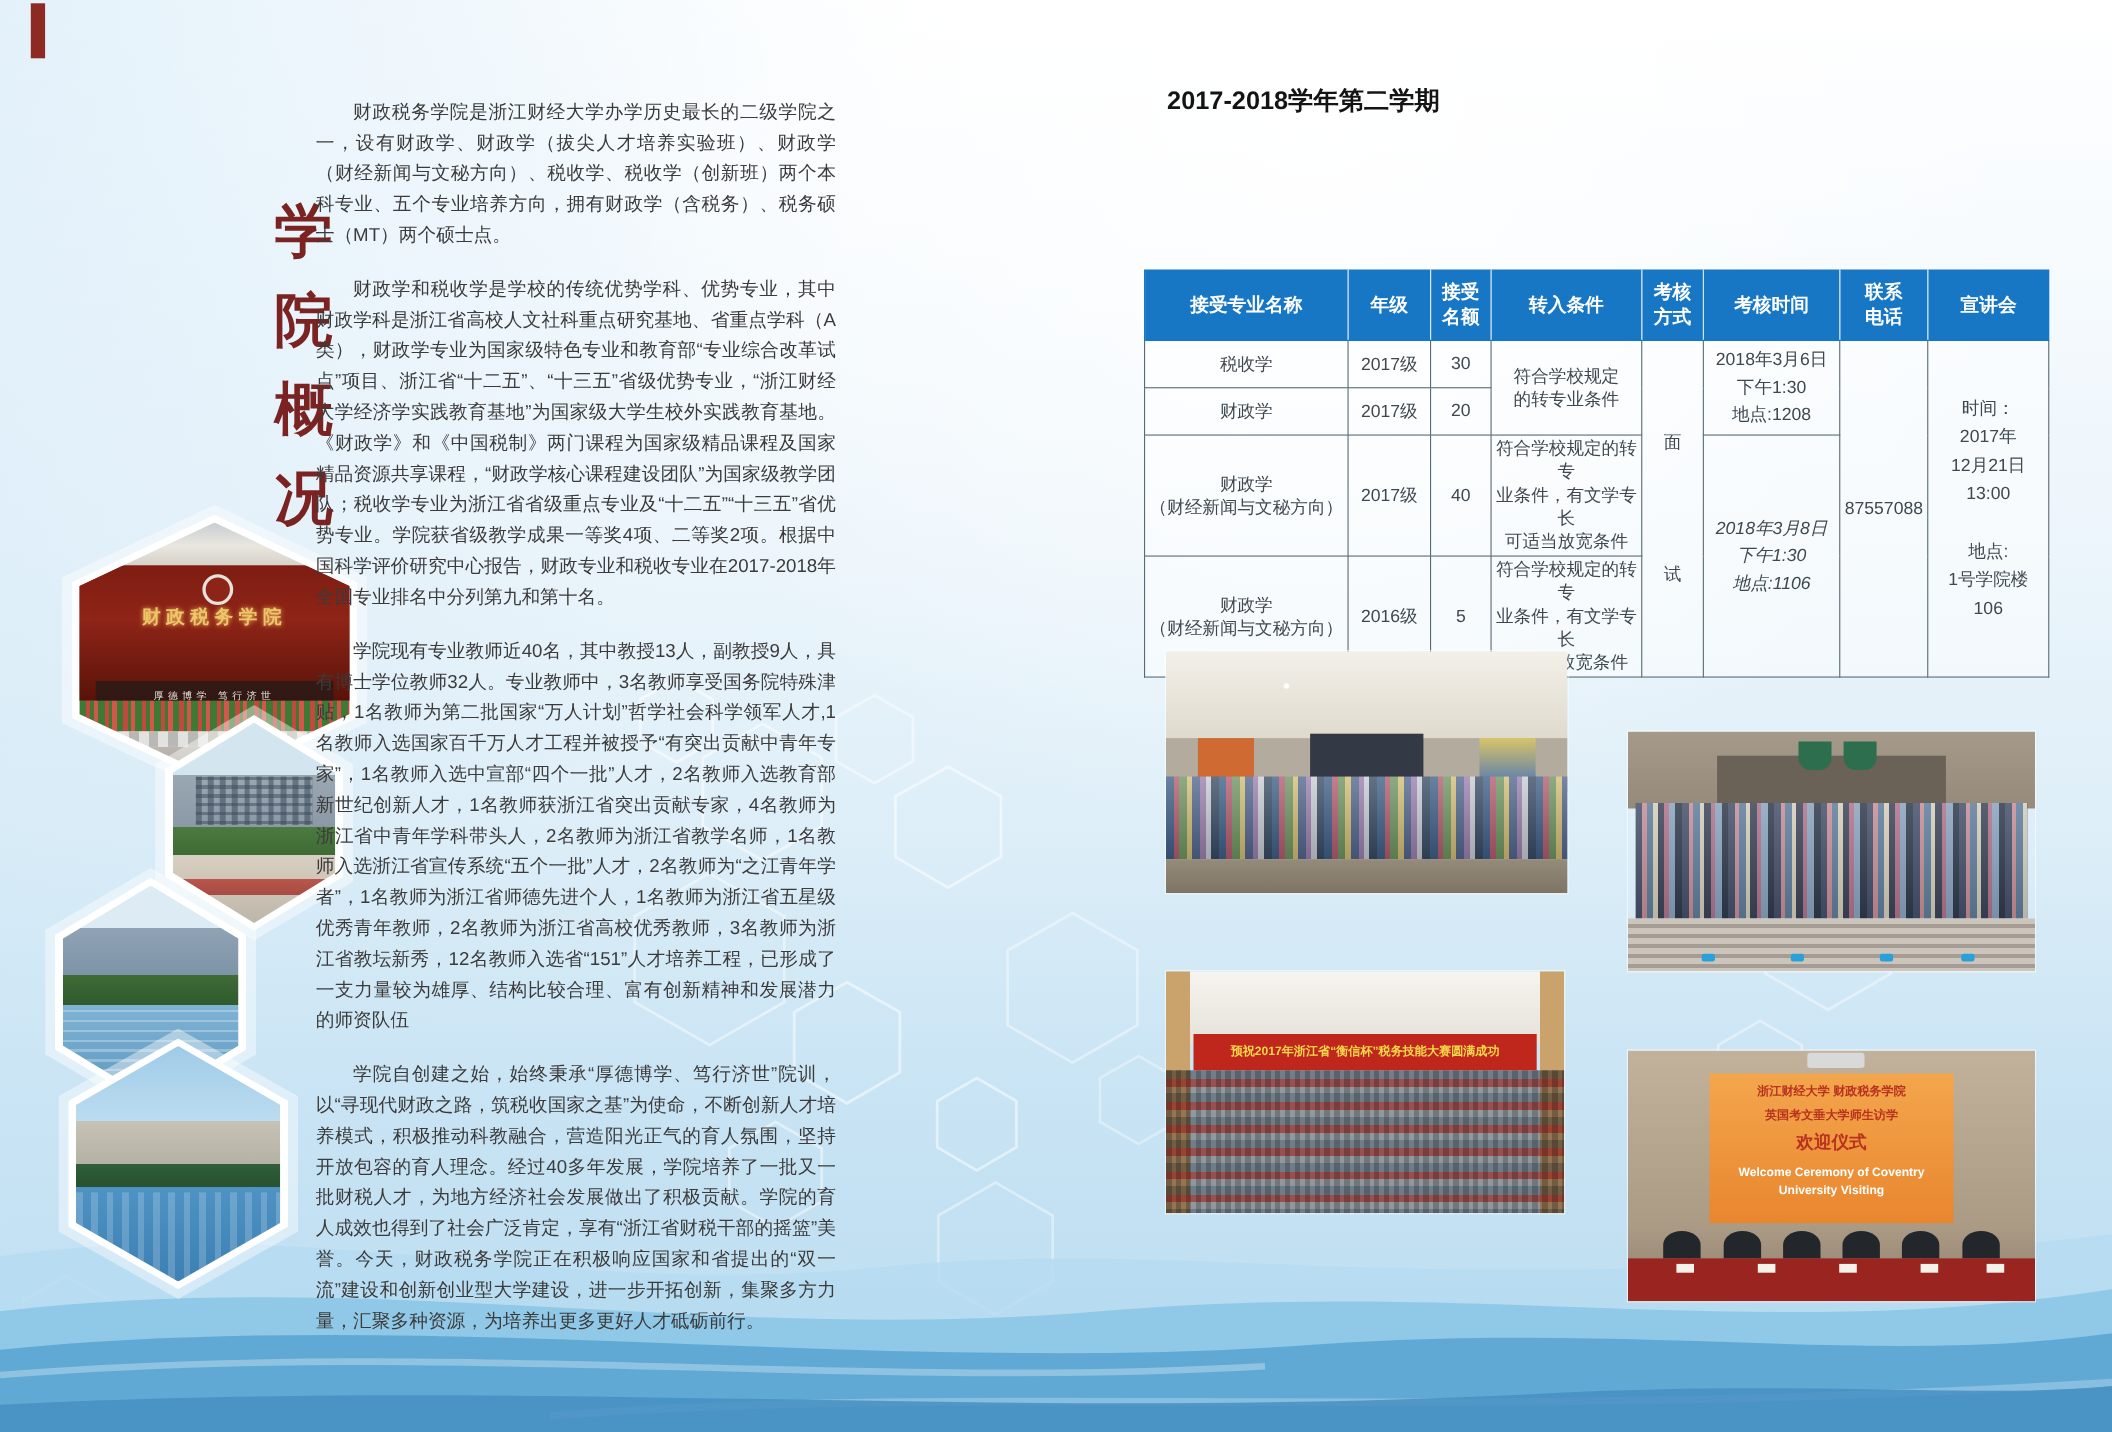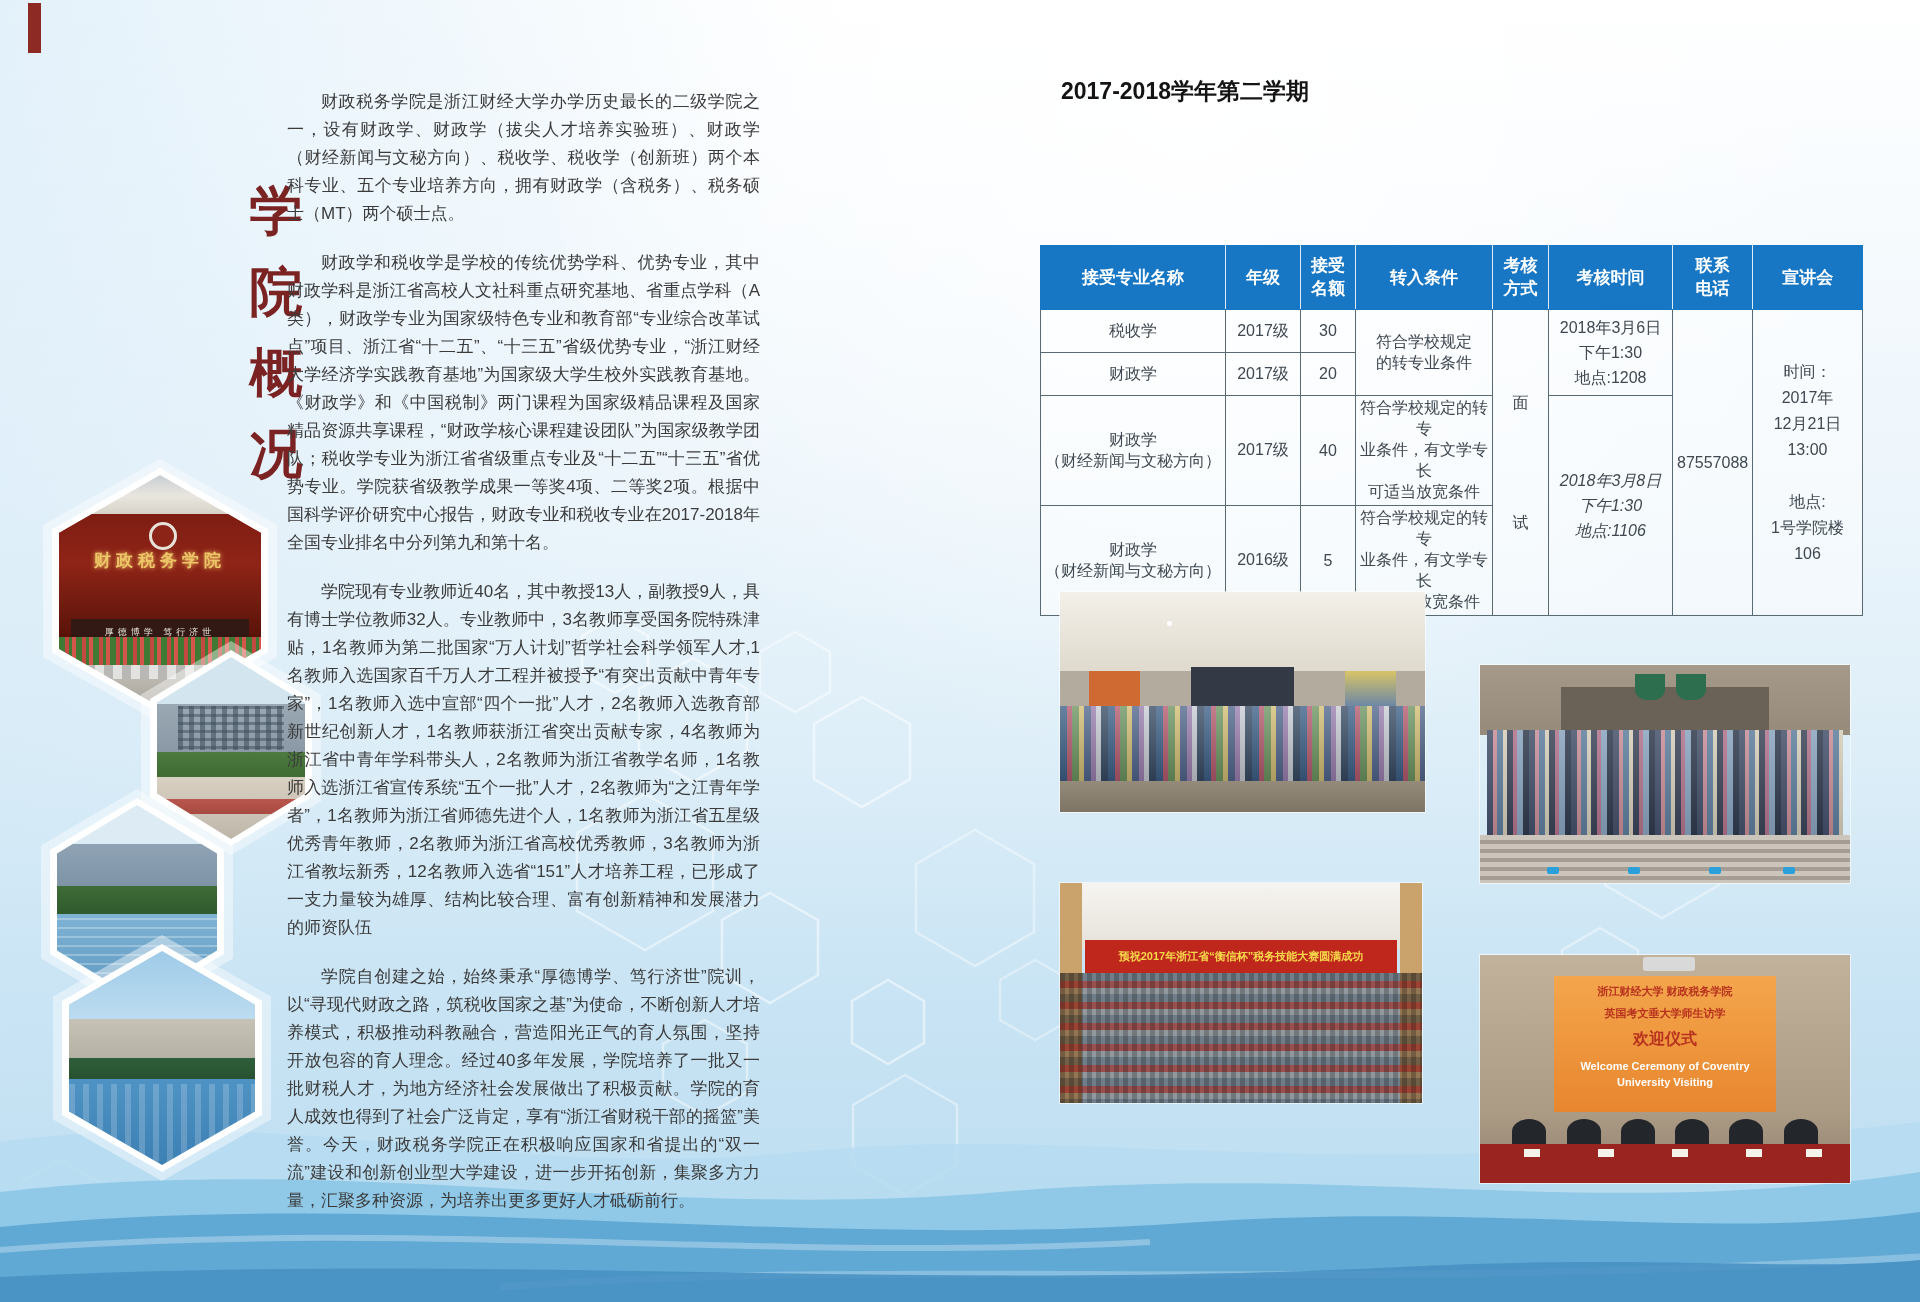--- a/index.html
+++ b/index.html
@@ -167,21 +167,21 @@
 
   <div class="corner-accent"></div>
 
   <div class="vtitle">
     <span>学</span>
     <span>院</span>
     <span>概</span>
     <span>况</span>
   </div>
 
-  <div class="hexwrap" style="left:52px;top:468px;width:216px;height:246px;z-index:5">
+  <div class="hexwrap" style="left:65px;top:468px;width:260px;height:246px;z-index:5">
     <div class="hex-ring hexclip"></div>
     <div class="hex-frame hexclip"></div>
     <div class="hex-content hexclip">
       <div class="h1-wall"></div>
       <div class="h1-ceiling"></div>
       <div class="h1-wall" style="top:17%">
         <div class="h1-logo"></div>
       </div>
       <div class="h1-sign">财政税务学院</div>
       <div class="h1-band">厚德博学  笃行济世</div>

